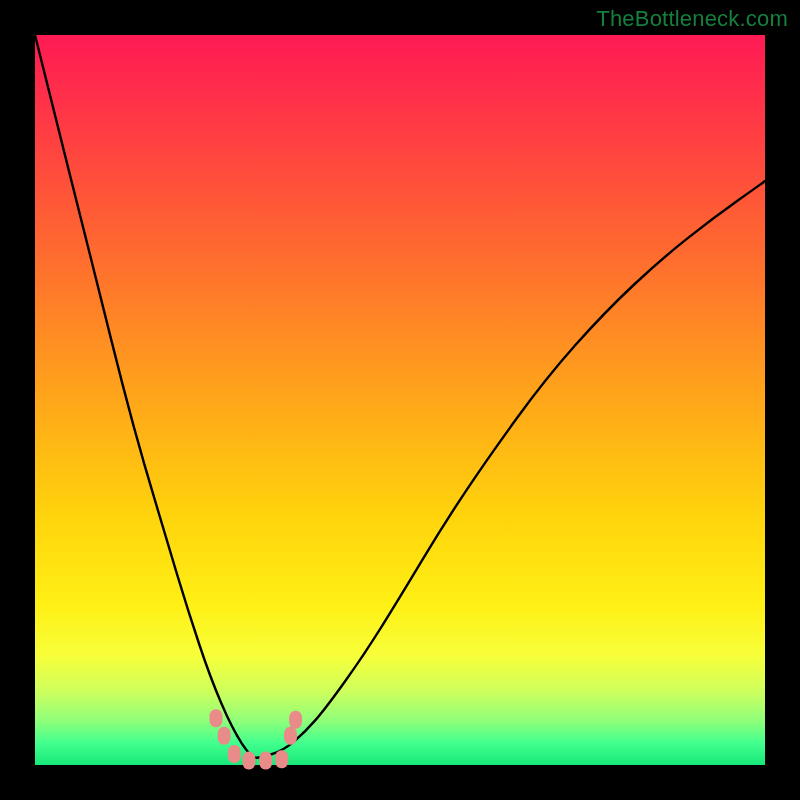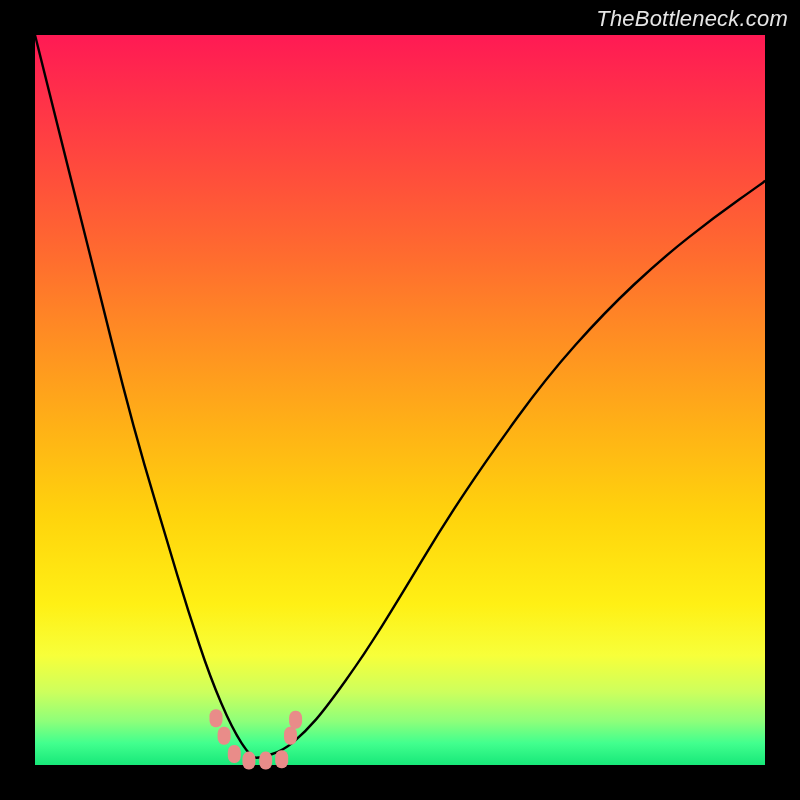--- a/index.html
+++ b/index.html
@@ -40,26 +40,25 @@
       #cdff5d 90%,
       #8eff7a 94%,
       #42ff8e 97%,
       #17e879 100%
     );
   }
   .watermark {
     position: absolute;
     top: 6px;
     right: 12px;
-    color: #e5e5e5;
+    color: #15803d;
     font-size: 22px;
     font-weight: 400;
     letter-spacing: 0.2px;
     user-select: none;
-    font-style: italic;
   }
   svg.curve {
     position: absolute;
     left: 0;
     top: 0;
     width: 730px;
     height: 730px;
     overflow: visible;
   }
 </style>

